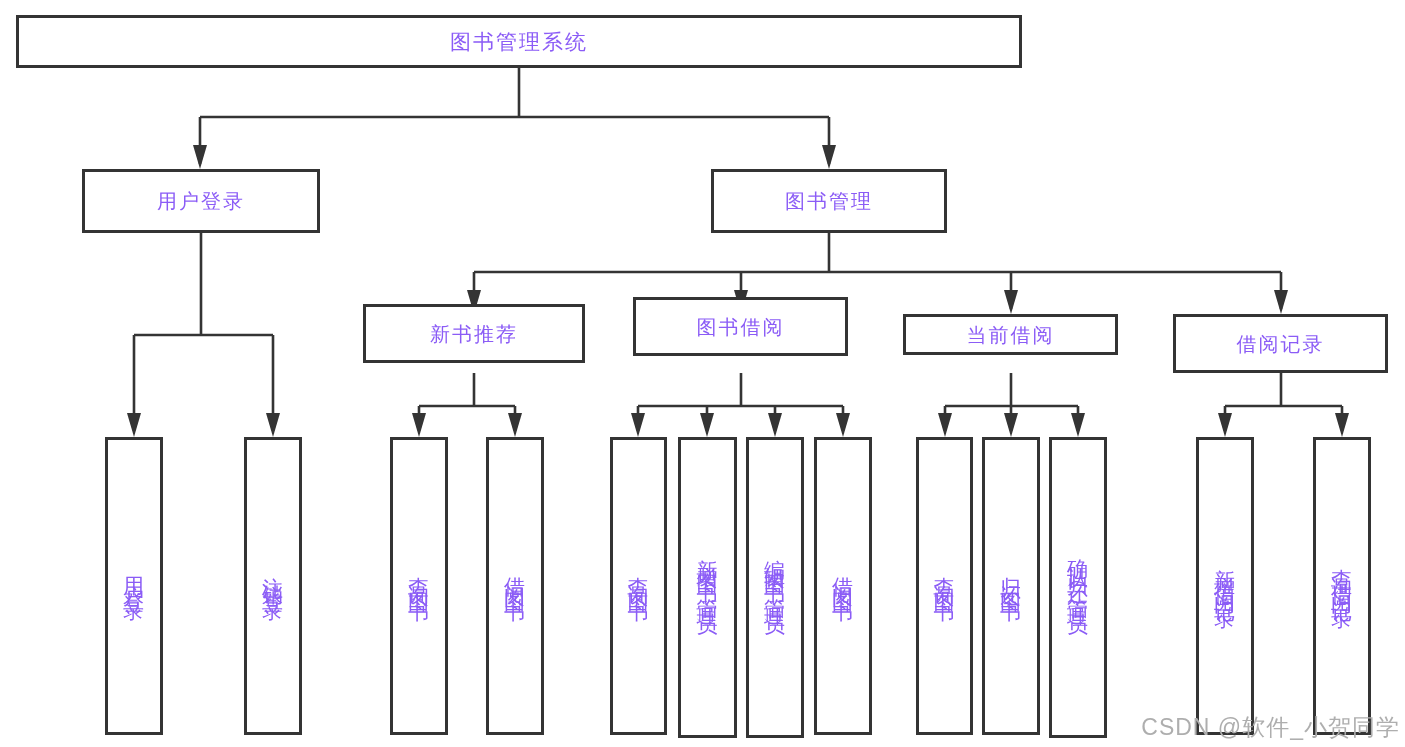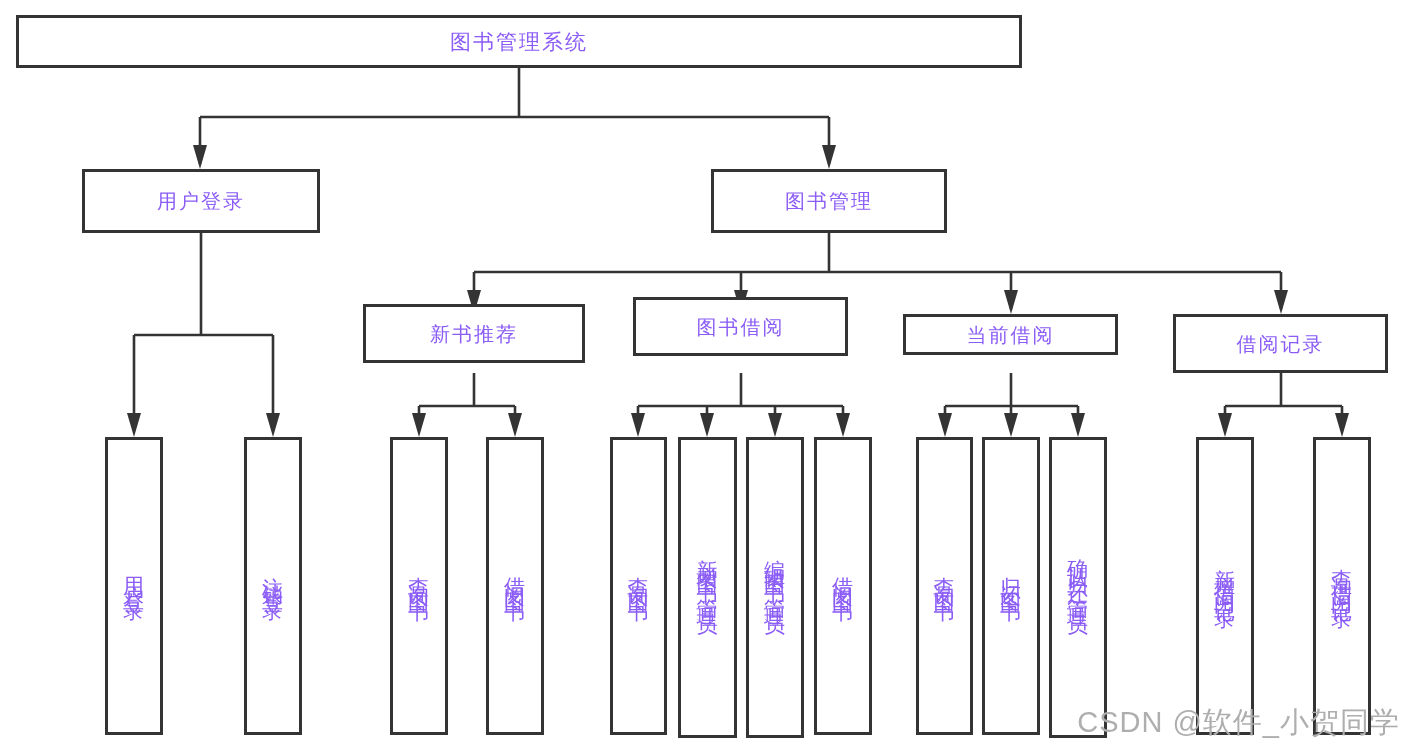--- a/index.html
+++ b/index.html
@@ -36,21 +36,21 @@
     text-orientation: mixed;
     font-size: 21px;
     letter-spacing: 8px;
     padding-bottom: 20px;
     line-height: 1;
   }
   .watermark {
     position: absolute;
     right: 5px;
     bottom: 4px;
-    font-size: 29px;
+    font-size: 23px;
     color: #aeaeae;
     letter-spacing: 1px;
     z-index: 5;
     white-space: nowrap;
   }
 </style>
 </head>
 <body>
 
 <div class="stage">

